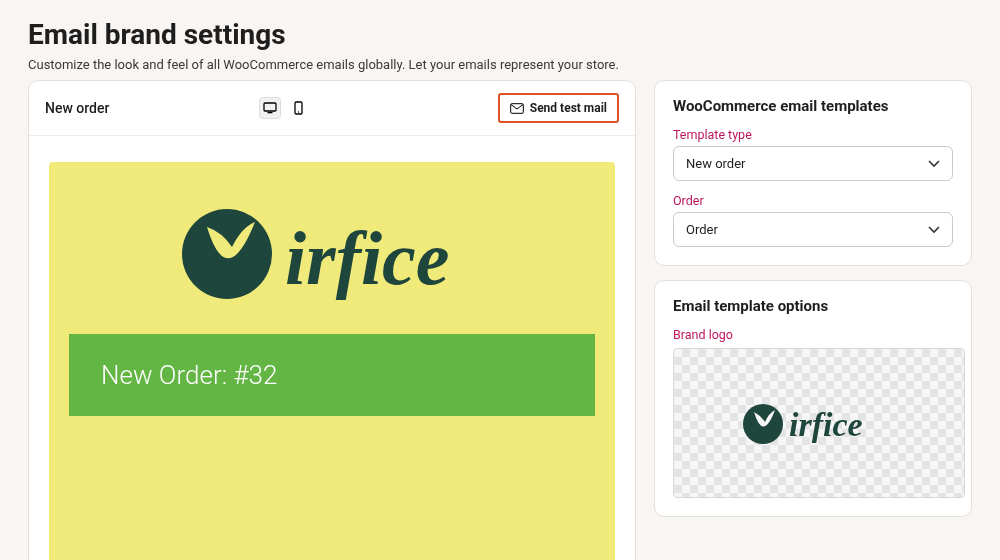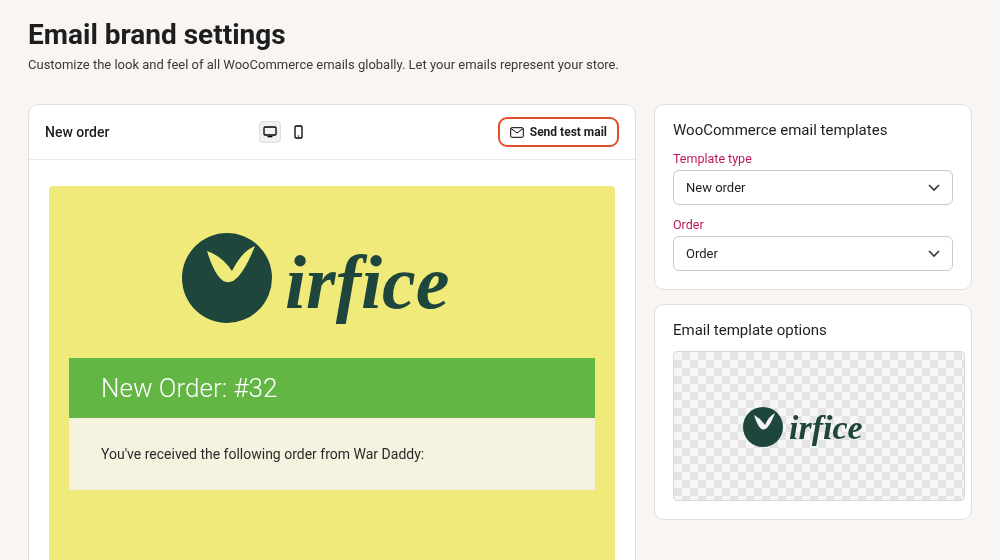--- a/index.html
+++ b/index.html
@@ -13,21 +13,21 @@
     padding: 18px 28px 0 28px;
   }
   .page-title {
     font-size: 28px;
     font-weight: 700;
     margin-bottom: 6px;
   }
   .page-subtitle {
     font-size: 13px;
     color: #3a3a3a;
-    margin-bottom: 32px;
+    margin-bottom: 8px;
   }
   .layout {
     display: flex;
     gap: 18px;
     align-items: flex-start;
   }
   .left-col { flex: 1; }
   .right-col { width: 318px; display: flex; flex-direction: column; gap: 14px; }
   .card {
     background: #fff;
@@ -57,21 +57,21 @@
   .icon-btn {
     width: 22px; height: 22px;
     border-radius: 4px;
     display:flex;align-items:center;justify-content:center;
     cursor: pointer;
     border:1px solid transparent;
   }
   .icon-btn.active { background:#f1f1f1; border-color:#ddd; }
   .send-test-wrap {
     border: 2px solid #e2502a;
-    border-radius: 9px;
+    border-radius: 3px;
     padding: 6px 10px;
     display:flex;align-items:center;gap:6px;
     cursor:pointer;
     margin-left:auto;
   }
   .send-test-wrap span.lbl { font-size:12px; font-weight:700; }
   .preview-body {
     padding: 26px 20px 0 20px;
   }
   .email-frame {
@@ -81,33 +81,33 @@
     height: 430px;
     overflow: hidden;
   }
   .brand-logo-big {
     display:flex;justify-content:center;
     margin-bottom: 22px;
   }
   .order-banner {
     background: #63b544;
     color: #fff;
-    padding: 15px 32px;
+    padding: 26px 32px;
     font-size: 26px;
     font-weight: 300;
   }
   .order-detail {
     background: #f5f3e0;
     padding: 28px 32px;
     font-size: 14px;
     color: #2a2a2a;
   }
   .section-title {
     font-size: 15px;
-    font-weight: 400;
+    font-weight: 700;
     margin-bottom: 12px;
   }
   .field-label {
     font-size: 12.5px;
     color: #be185d;
     margin-bottom: 4px;
   }
   .select {
     width: 100%;
     border: 1px solid #c9c9c9;
@@ -179,21 +179,20 @@
           <div class="brand-logo-big">
             <svg width="310" height="120" viewBox="0 0 310 120">
               <g fill="#1e463d">
                 <circle cx="50" cy="62" r="45"></circle>
                 <text x="108" y="92" font-family="Georgia, 'Times New Roman', serif" font-style="italic" font-weight="700" font-size="76">irfice</text>
               </g>
               <path d="M30 35 Q50 100 78 30 Q65 35 55 55 Q45 40 30 35 Z" fill="#f0ea7a"></path>
             </svg>
           </div>
           <div class="order-banner">New Order: #32</div>
-          <div class="order-detail">You've received the following order from War Daddy:</div>
         </div>
       </div>
     </div>
   </div>
 
   <div class="right-col">
     <div class="card templates-card">
       <div class="section-title">WooCommerce email templates</div>
       <div class="field-label">Template type</div>
       <div class="select">
@@ -206,20 +205,21 @@
       <div class="select">
         <span>Order</span>
         <svg width="12" height="8" viewBox="0 0 12 8">
             <path d="M1 1 L6 6 L11 1" fill="none" stroke="#333" stroke-width="1.6"></path>
           </svg>
       </div>
     </div>
 
     <div class="card options-card">
       <div class="section-title">Email template options</div>
+      <div class="field-label">Brand logo</div>
       <div class="logo-preview">
         <svg width="160" height="55" viewBox="0 0 160 55">
           <g fill="#1e463d">
             <circle cx="24" cy="28" r="20"></circle>
             <text x="50" y="40" font-family="Georgia, 'Times New Roman', serif" font-style="italic" font-weight="700" font-size="34">irfice</text>
           </g>
           <path d="M15 16 Q24 46 36 14 Q30 17 26 26 Q21 19 15 16 Z" fill="#f6f6f6"></path>
         </svg>
       </div>
     </div>

